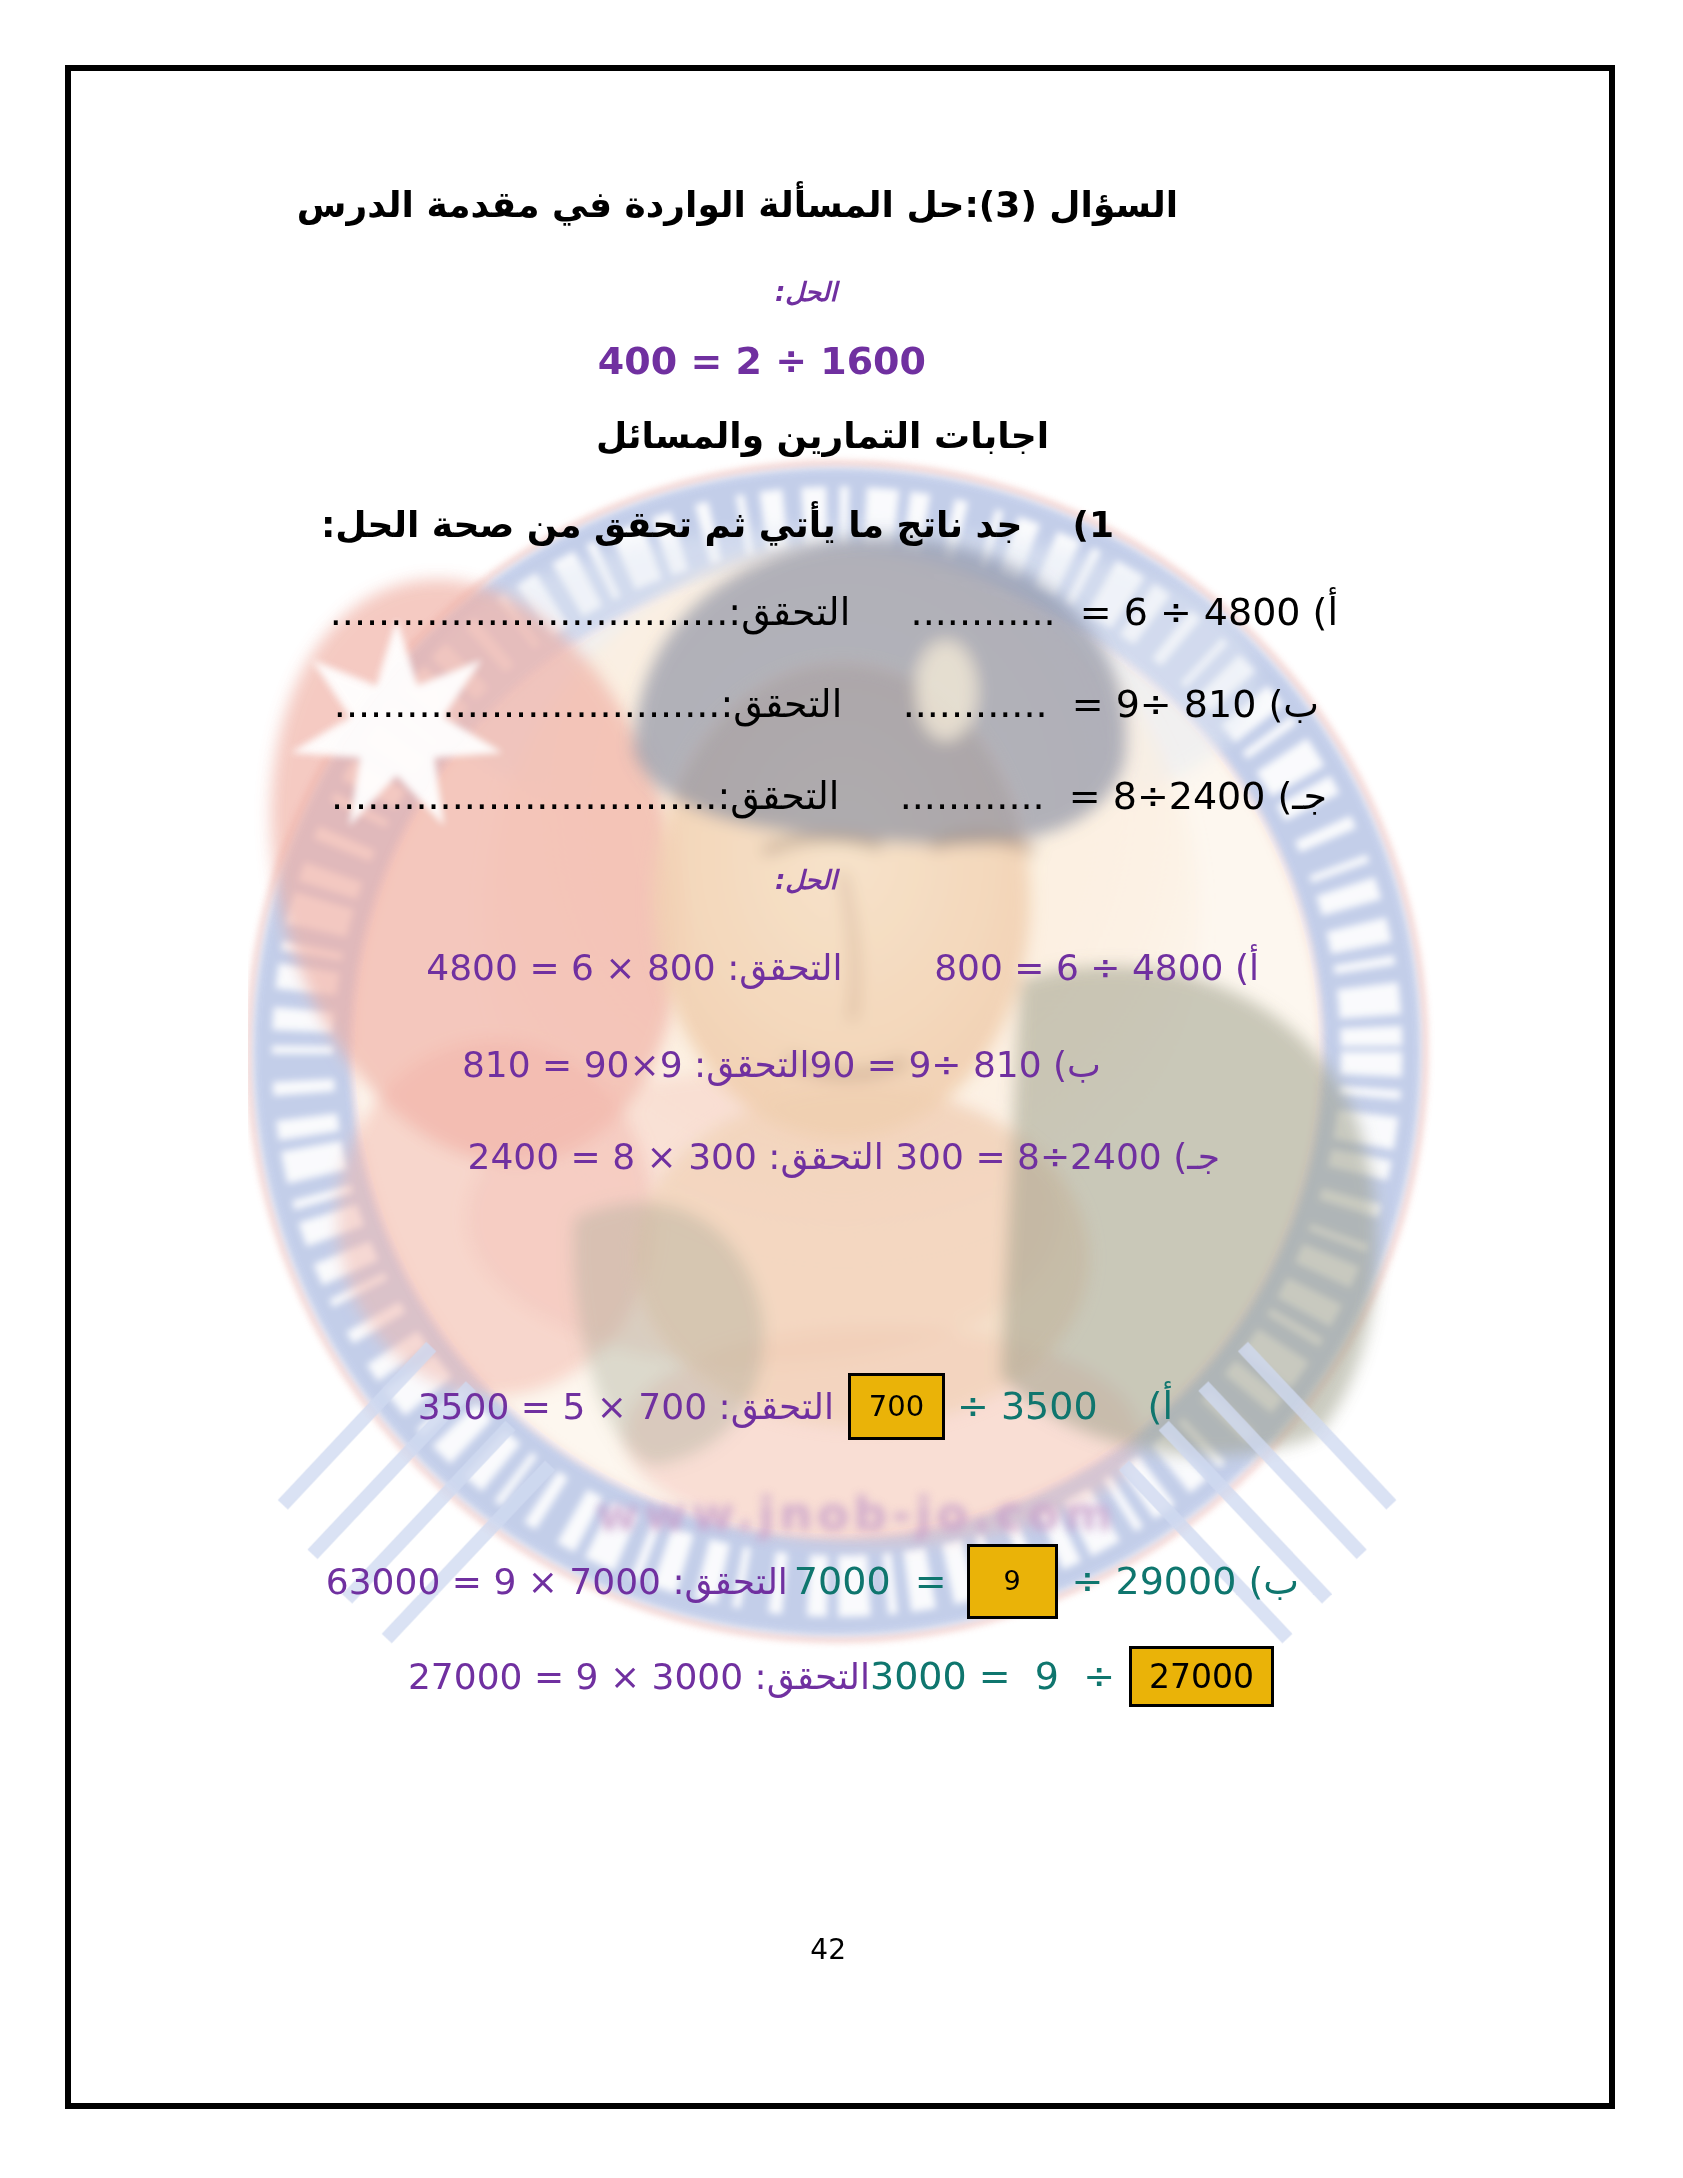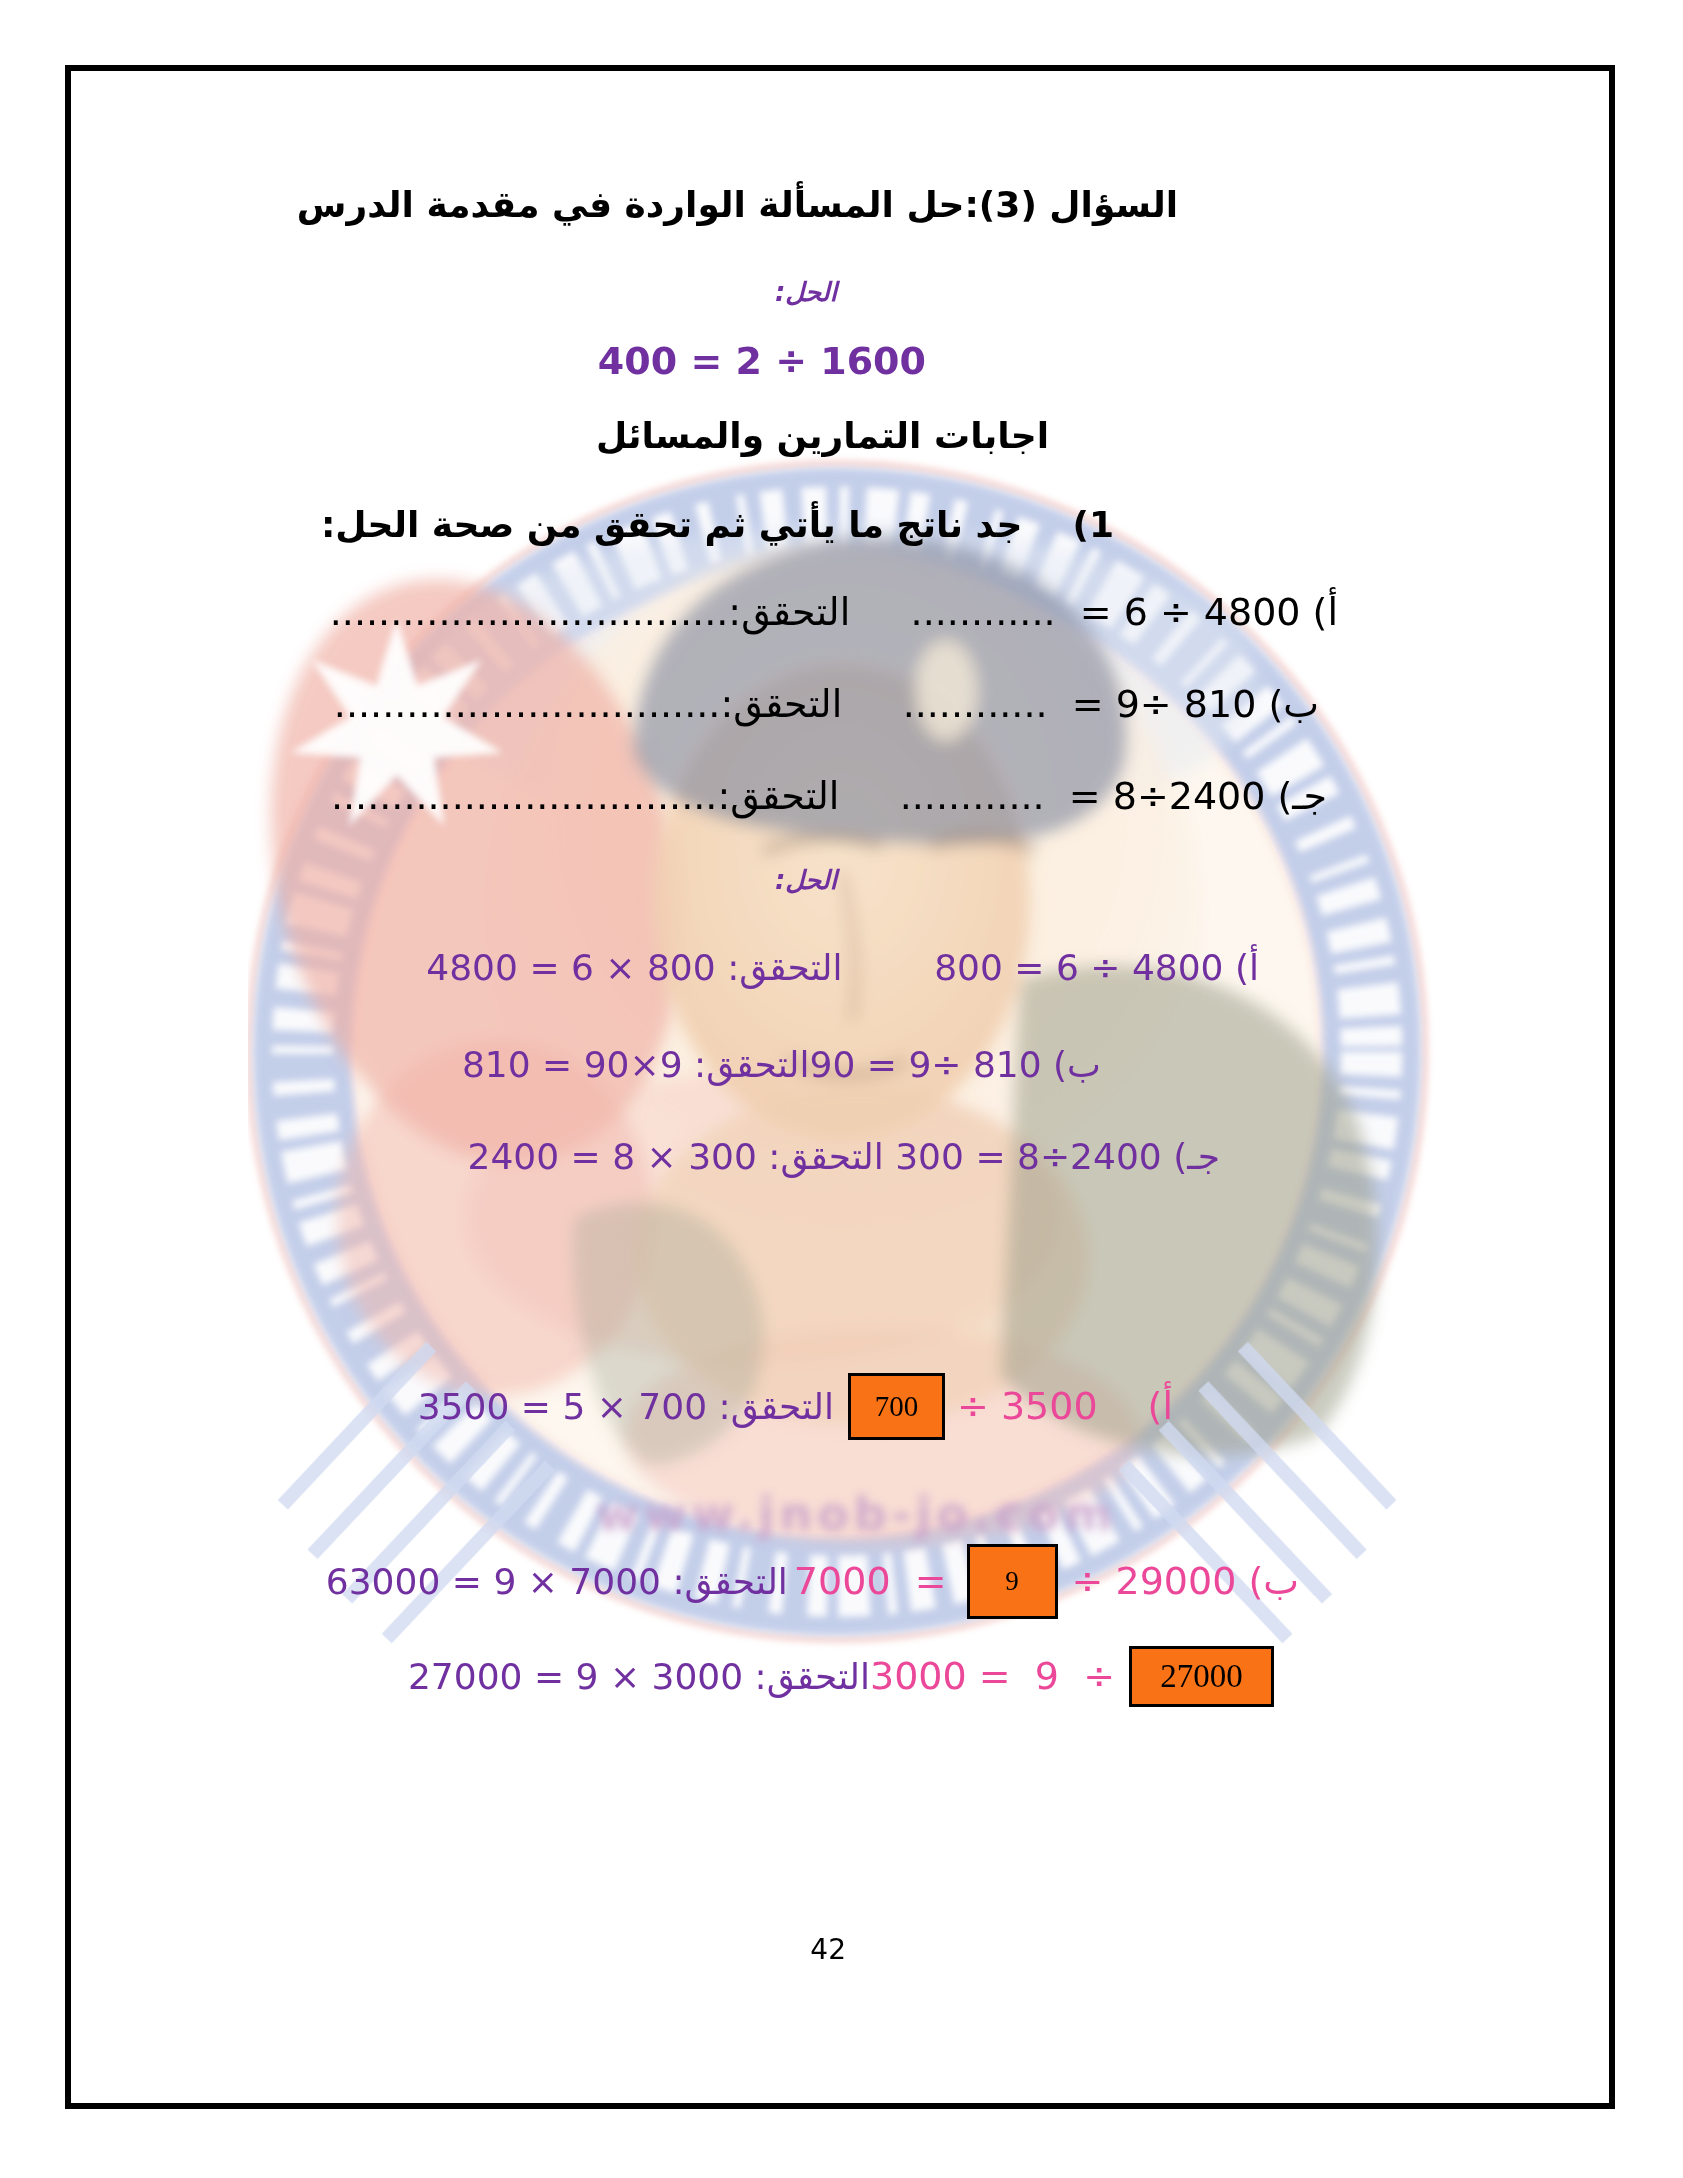--- a/index.html
+++ b/index.html
@@ -12,24 +12,24 @@
            font-size:46px;font-weight:bold;letter-spacing:5px;color:#c79fca;
            filter:blur(5px);opacity:.85;direction:ltr;}
   .row{position:absolute;z-index:3;direction:rtl;white-space:nowrap;line-height:1.2;}
   .h  {font-size:36px;font-weight:bold;}
   .it {font-size:38px;}
   .sol{font-size:36px;color:#7030A0;}
   .lbl{font-size:26px;font-weight:bold;color:#7030A0;font-style:italic;}
   .eq {font-size:38px;font-weight:bold;color:#7030A0;}
   .pg {font-size:28px;}
   .q2row{display:flex;align-items:center;direction:rtl;}
-  .q2row .blk{font-size:38px;color:#ec4899;}
+  .q2row .blk{font-size:38px;color:#0f766e;}
   .q2row .chk{font-size:36px;color:#7030A0;}
   .abox{display:inline-flex;align-items:center;justify-content:center;
-        border:3px solid #000;background:#f97316;direction:ltr;color:#000;font-family:Liberation Serif, serif;}
+        border:3px solid #000;background:#eab308;direction:ltr;color:#000;}
   .b700  {width:91px;height:61px;font-size:29px;}
   .b9    {width:85px;height:69px;font-size:27px;}
   .b27000{width:139px;height:55px;font-size:33px;}
   .ms6{margin-left:6px;}.ms12{margin-left:12px;}.ms14{margin-left:14px;}
   .ms20{margin-left:20px;}.ms50{margin-left:50px;}
 </style>
 </head>
 <body>
 
 <div class="page">

